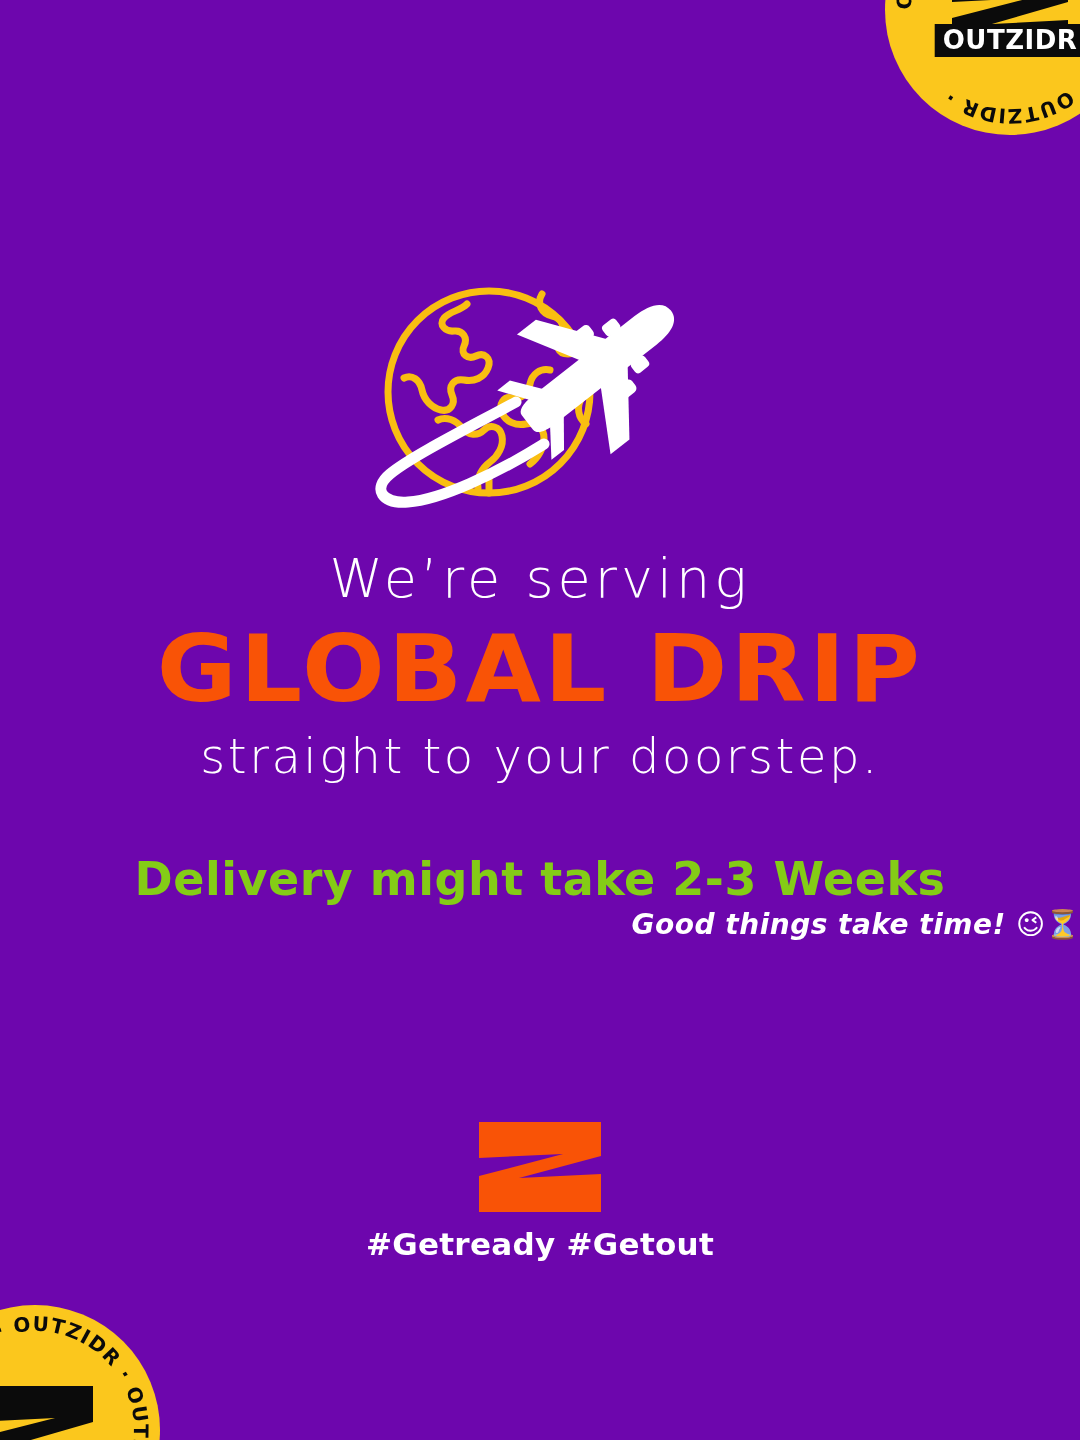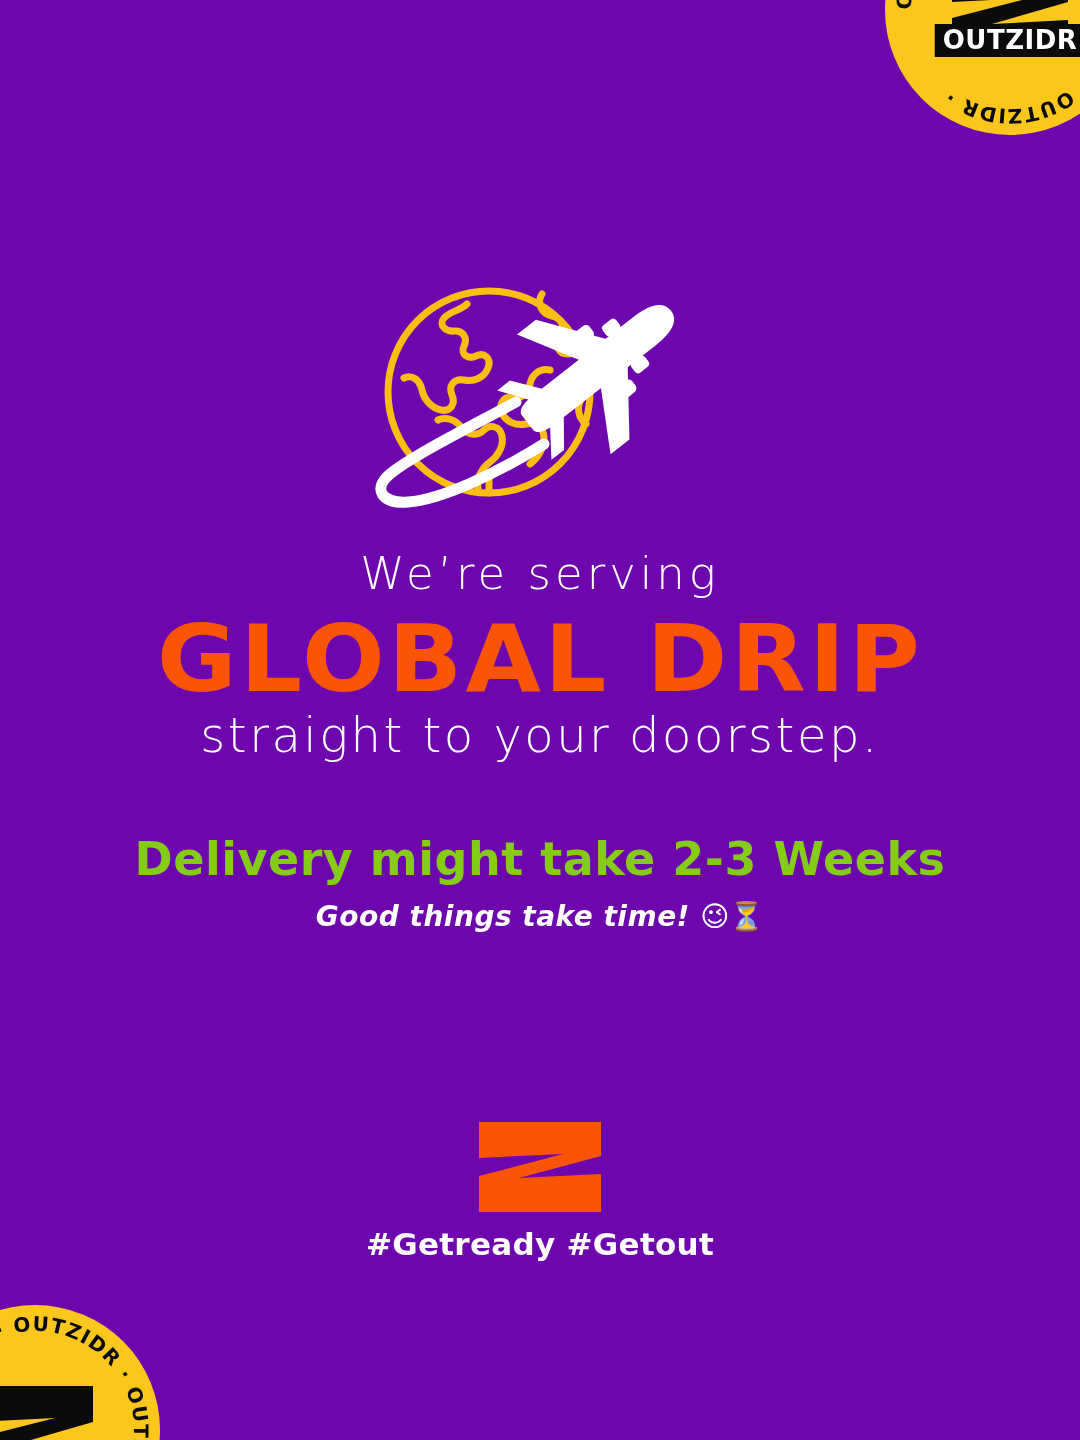--- a/index.html
+++ b/index.html
@@ -82,21 +82,21 @@
   .copy {
     position: absolute;
     left: 0;
     right: 0;
     top: 548px;
     text-align: center;
   }
   .line-serving {
     color: #ffffff;
     font-family: "DejaVu Sans", sans-serif;
-    font-size: 45px;
+    font-size: 54px;
     font-weight: 300;
     letter-spacing: 4px;
     line-height: 1.15;
   }
   .line-headline {
     color: #f95306;
     font-family: "DejaVu Sans", sans-serif;
     font-size: 92px;
     font-weight: bold;
     letter-spacing: 3px;
@@ -104,39 +104,41 @@
     margin-top: 12px;
     transform: scaleX(1.06);
   }
   .line-doorstep {
     color: #ffffff;
     font-family: "DejaVu Sans", sans-serif;
     font-size: 48px;
     font-weight: 300;
     letter-spacing: 2.5px;
     line-height: 1.15;
+    margin-top: 10px;
   }
   .line-delivery {
     color: #84cc16;
     font-family: "DejaVu Sans", sans-serif;
     font-size: 46px;
     font-weight: bold;
     letter-spacing: 0.5px;
     line-height: 1.1;
     margin-top: 70px;
   }
   .line-subnote {
     color: #ffffff;
     font-family: "DejaVu Sans", sans-serif;
     font-size: 28px;
     font-weight: bold;
     font-style: italic;
     letter-spacing: 0.5px;
     line-height: 1.2;
-    margin-top: 16px;
+    margin-top: 4px;
+    text-align: right;
   }
   .emoji {
     font-style: normal;
     font-weight: normal;
     letter-spacing: 0;
   }
 
   
   .footer {
     position: absolute;

